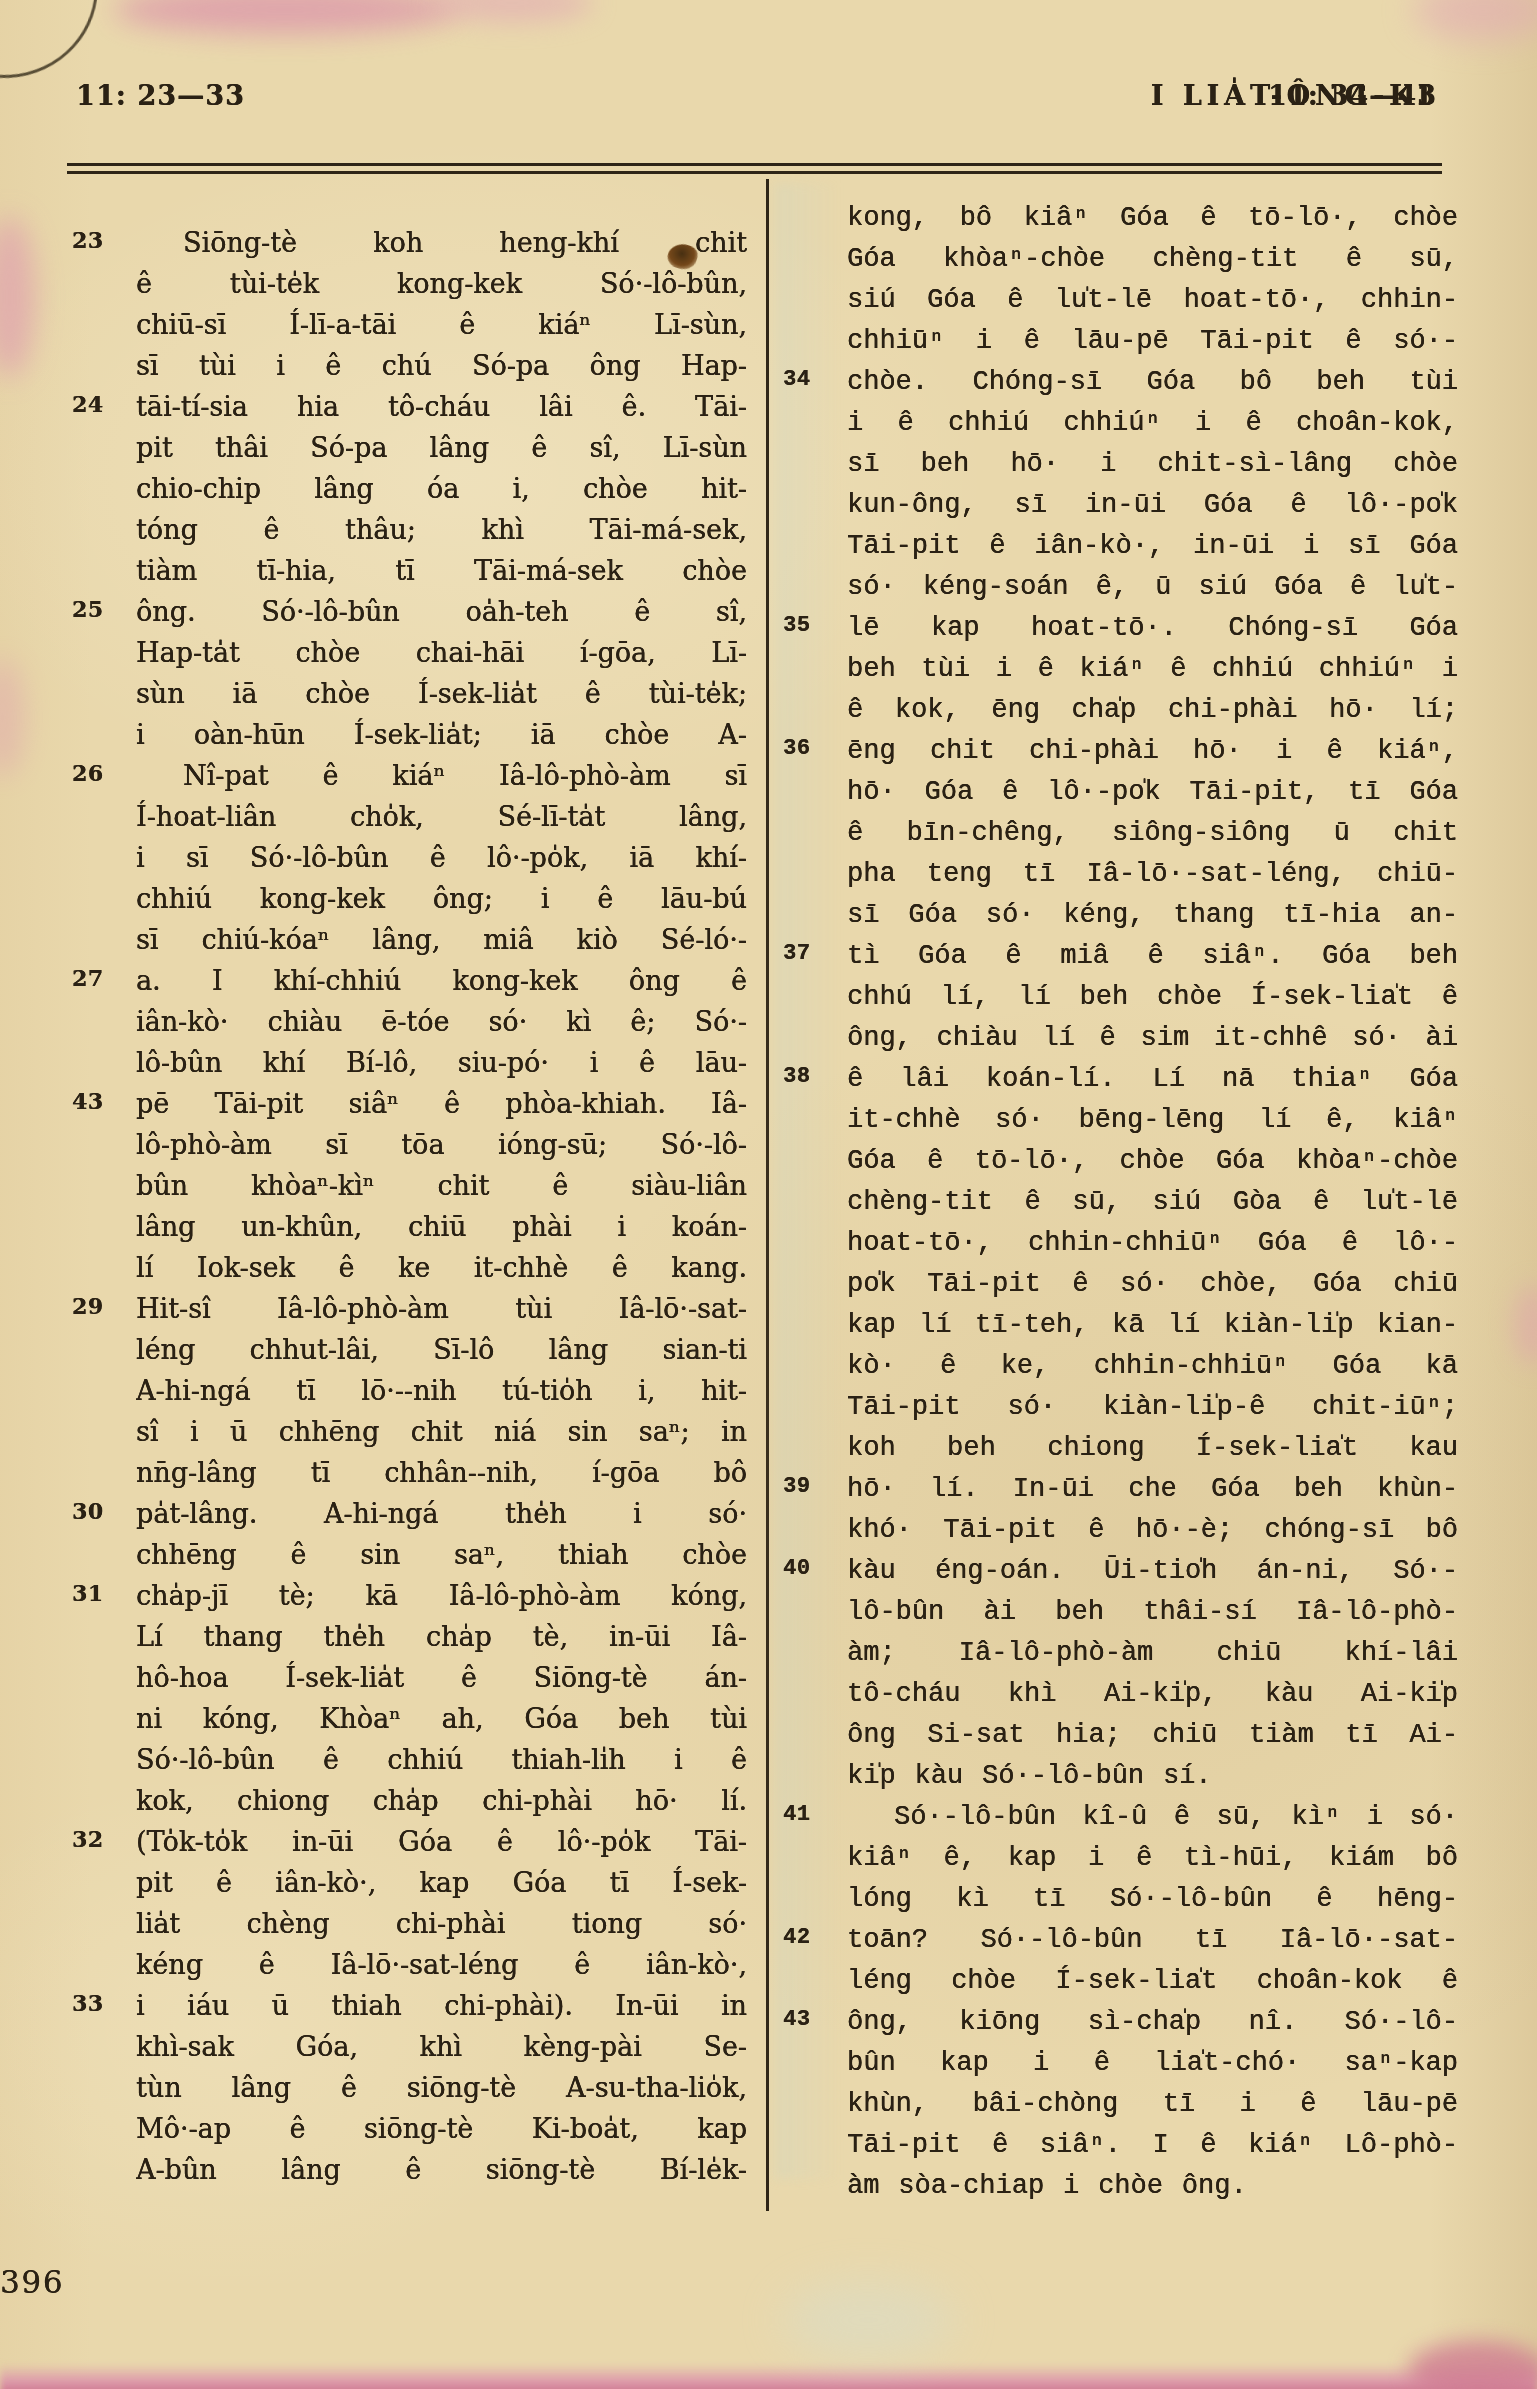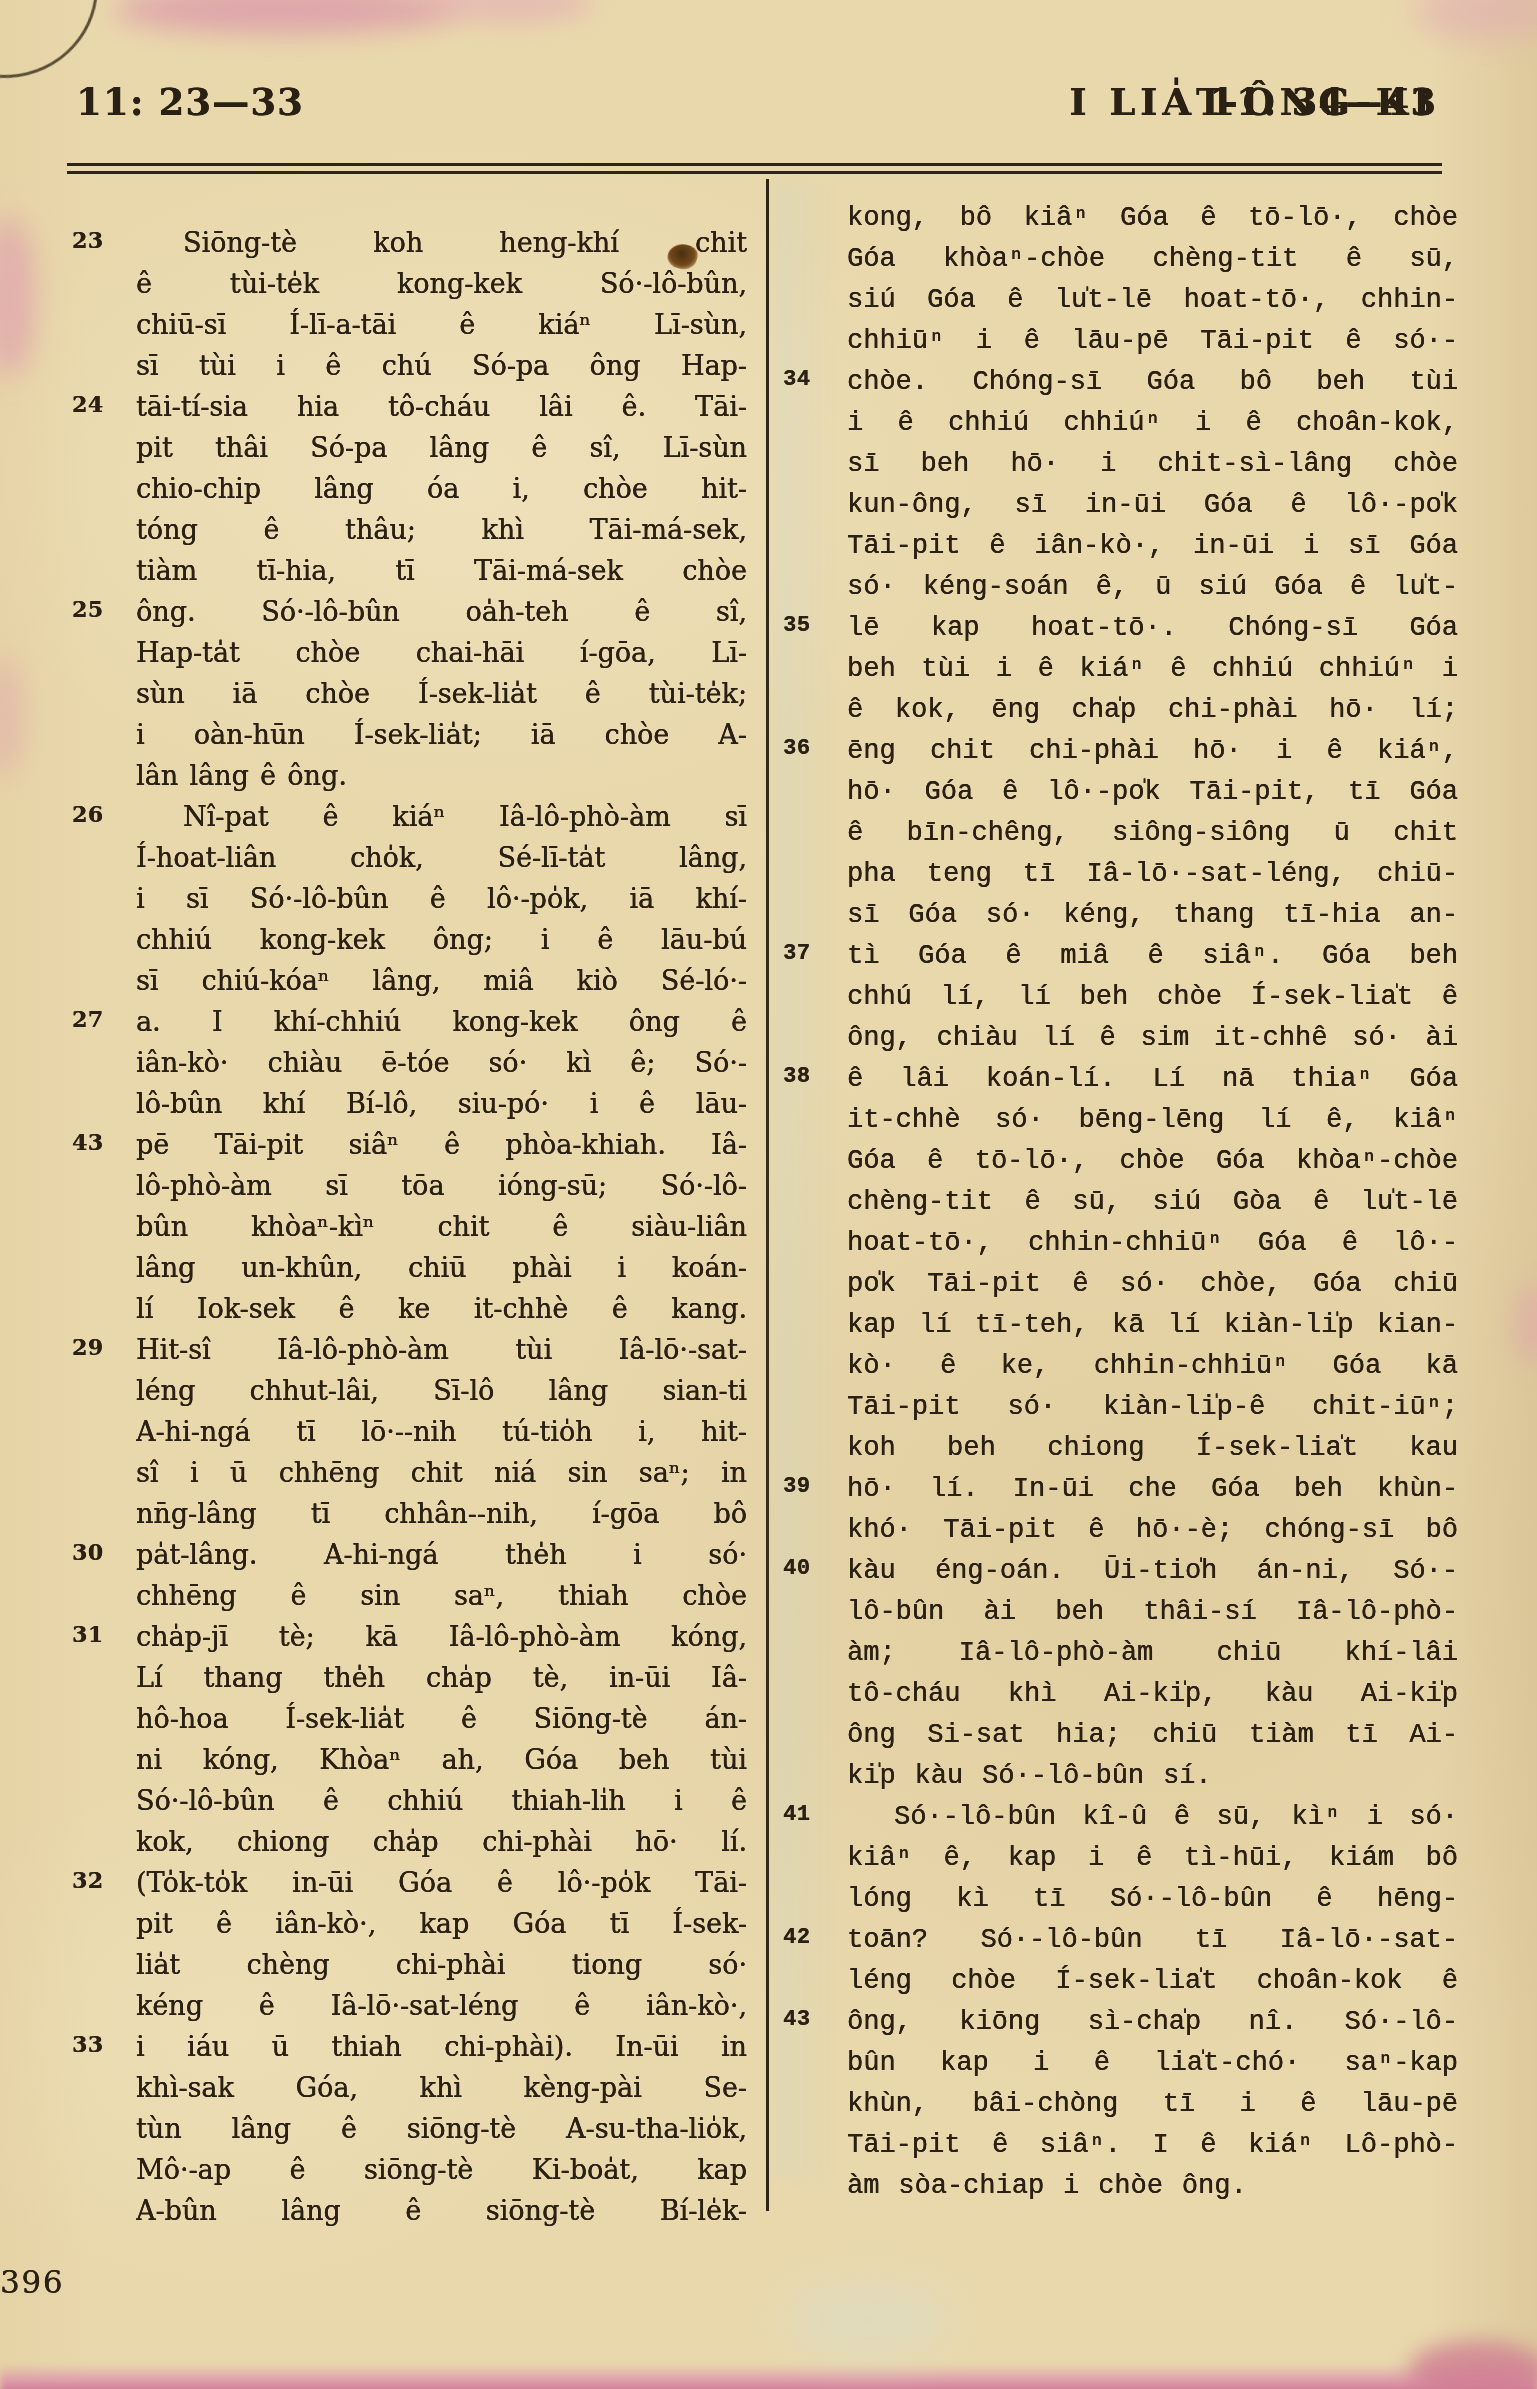--- a/index.html
+++ b/index.html
@@ -10,21 +10,21 @@
     font-family:"DejaVu Serif","Liberation Serif",serif;
     color:#2a2114;
     background:
       radial-gradient(ellipse 755px 485px at 30% 20%, rgba(255,250,230,.25), rgba(255,250,230,0) 70%),
       radial-gradient(ellipse 863px 755px at 75% 65%, rgba(150,115,55,.10), rgba(150,115,55,0) 75%),
       radial-gradient(ellipse 485px 378px at 15% 85%, rgba(255,248,225,.18), rgba(255,248,225,0) 70%),
       linear-gradient(to right, rgba(190,150,90,.08), rgba(190,150,90,0) 6%, rgba(190,150,90,0) 93%, rgba(150,110,55,.14)),
       #e9d8ac;
   }
   
-  .hdr{position:absolute;top:80px;font-size:37px;font-weight:bold;
+  .hdr{position:absolute;top:80px;font-size:27px;font-weight:bold;
        text-shadow:0.3px 0 0 currentColor;letter-spacing:1.1px;}
   .hdr-left{left:76px;}
   .hdr-center{left:0;width:1435px;text-align:right;letter-spacing:4.9px;}
   .hdr-right{right:100px;}
   .double-rule{
     position:absolute;left:67px;top:163px;width:1375px;height:5.4px;
     border-top:3.8px solid #2e2517;border-bottom:3.8px solid #2e2517;
   }
   .col-divider{
     position:absolute;left:766px;top:179px;width:2.7px;height:2032px;
@@ -166,24 +166,20 @@
         <span class="ltxt">Hap-ta̍t chòe chai-hāi í-gōa, Lī-</span>
       </div>
       <div class="line">
         <span class="vnum"></span>
         <span class="ltxt">sùn iā chòe Í-sek-lia̍t ê tùi-te̍k;</span>
       </div>
       <div class="line">
         <span class="vnum"></span>
         <span class="ltxt">i oàn-hūn Í-sek-lia̍t; iā chòe A-</span>
       </div>
-      <div class="line end">
-        <span class="vnum"></span>
-        <span class="ltxt">lân lâng ê ông.</span>
-      </div>
       <div class="line indent">
         <span class="vnum">26</span>
         <span class="ltxt">Nî-pat ê kiáⁿ Iâ-lô-phò-àm sī</span>
       </div>
       <div class="line">
         <span class="vnum"></span>
         <span class="ltxt">Í-hoat-liân cho̍k, Sé-lī-ta̍t lâng,</span>
       </div>
       <div class="line">
         <span class="vnum"></span>

